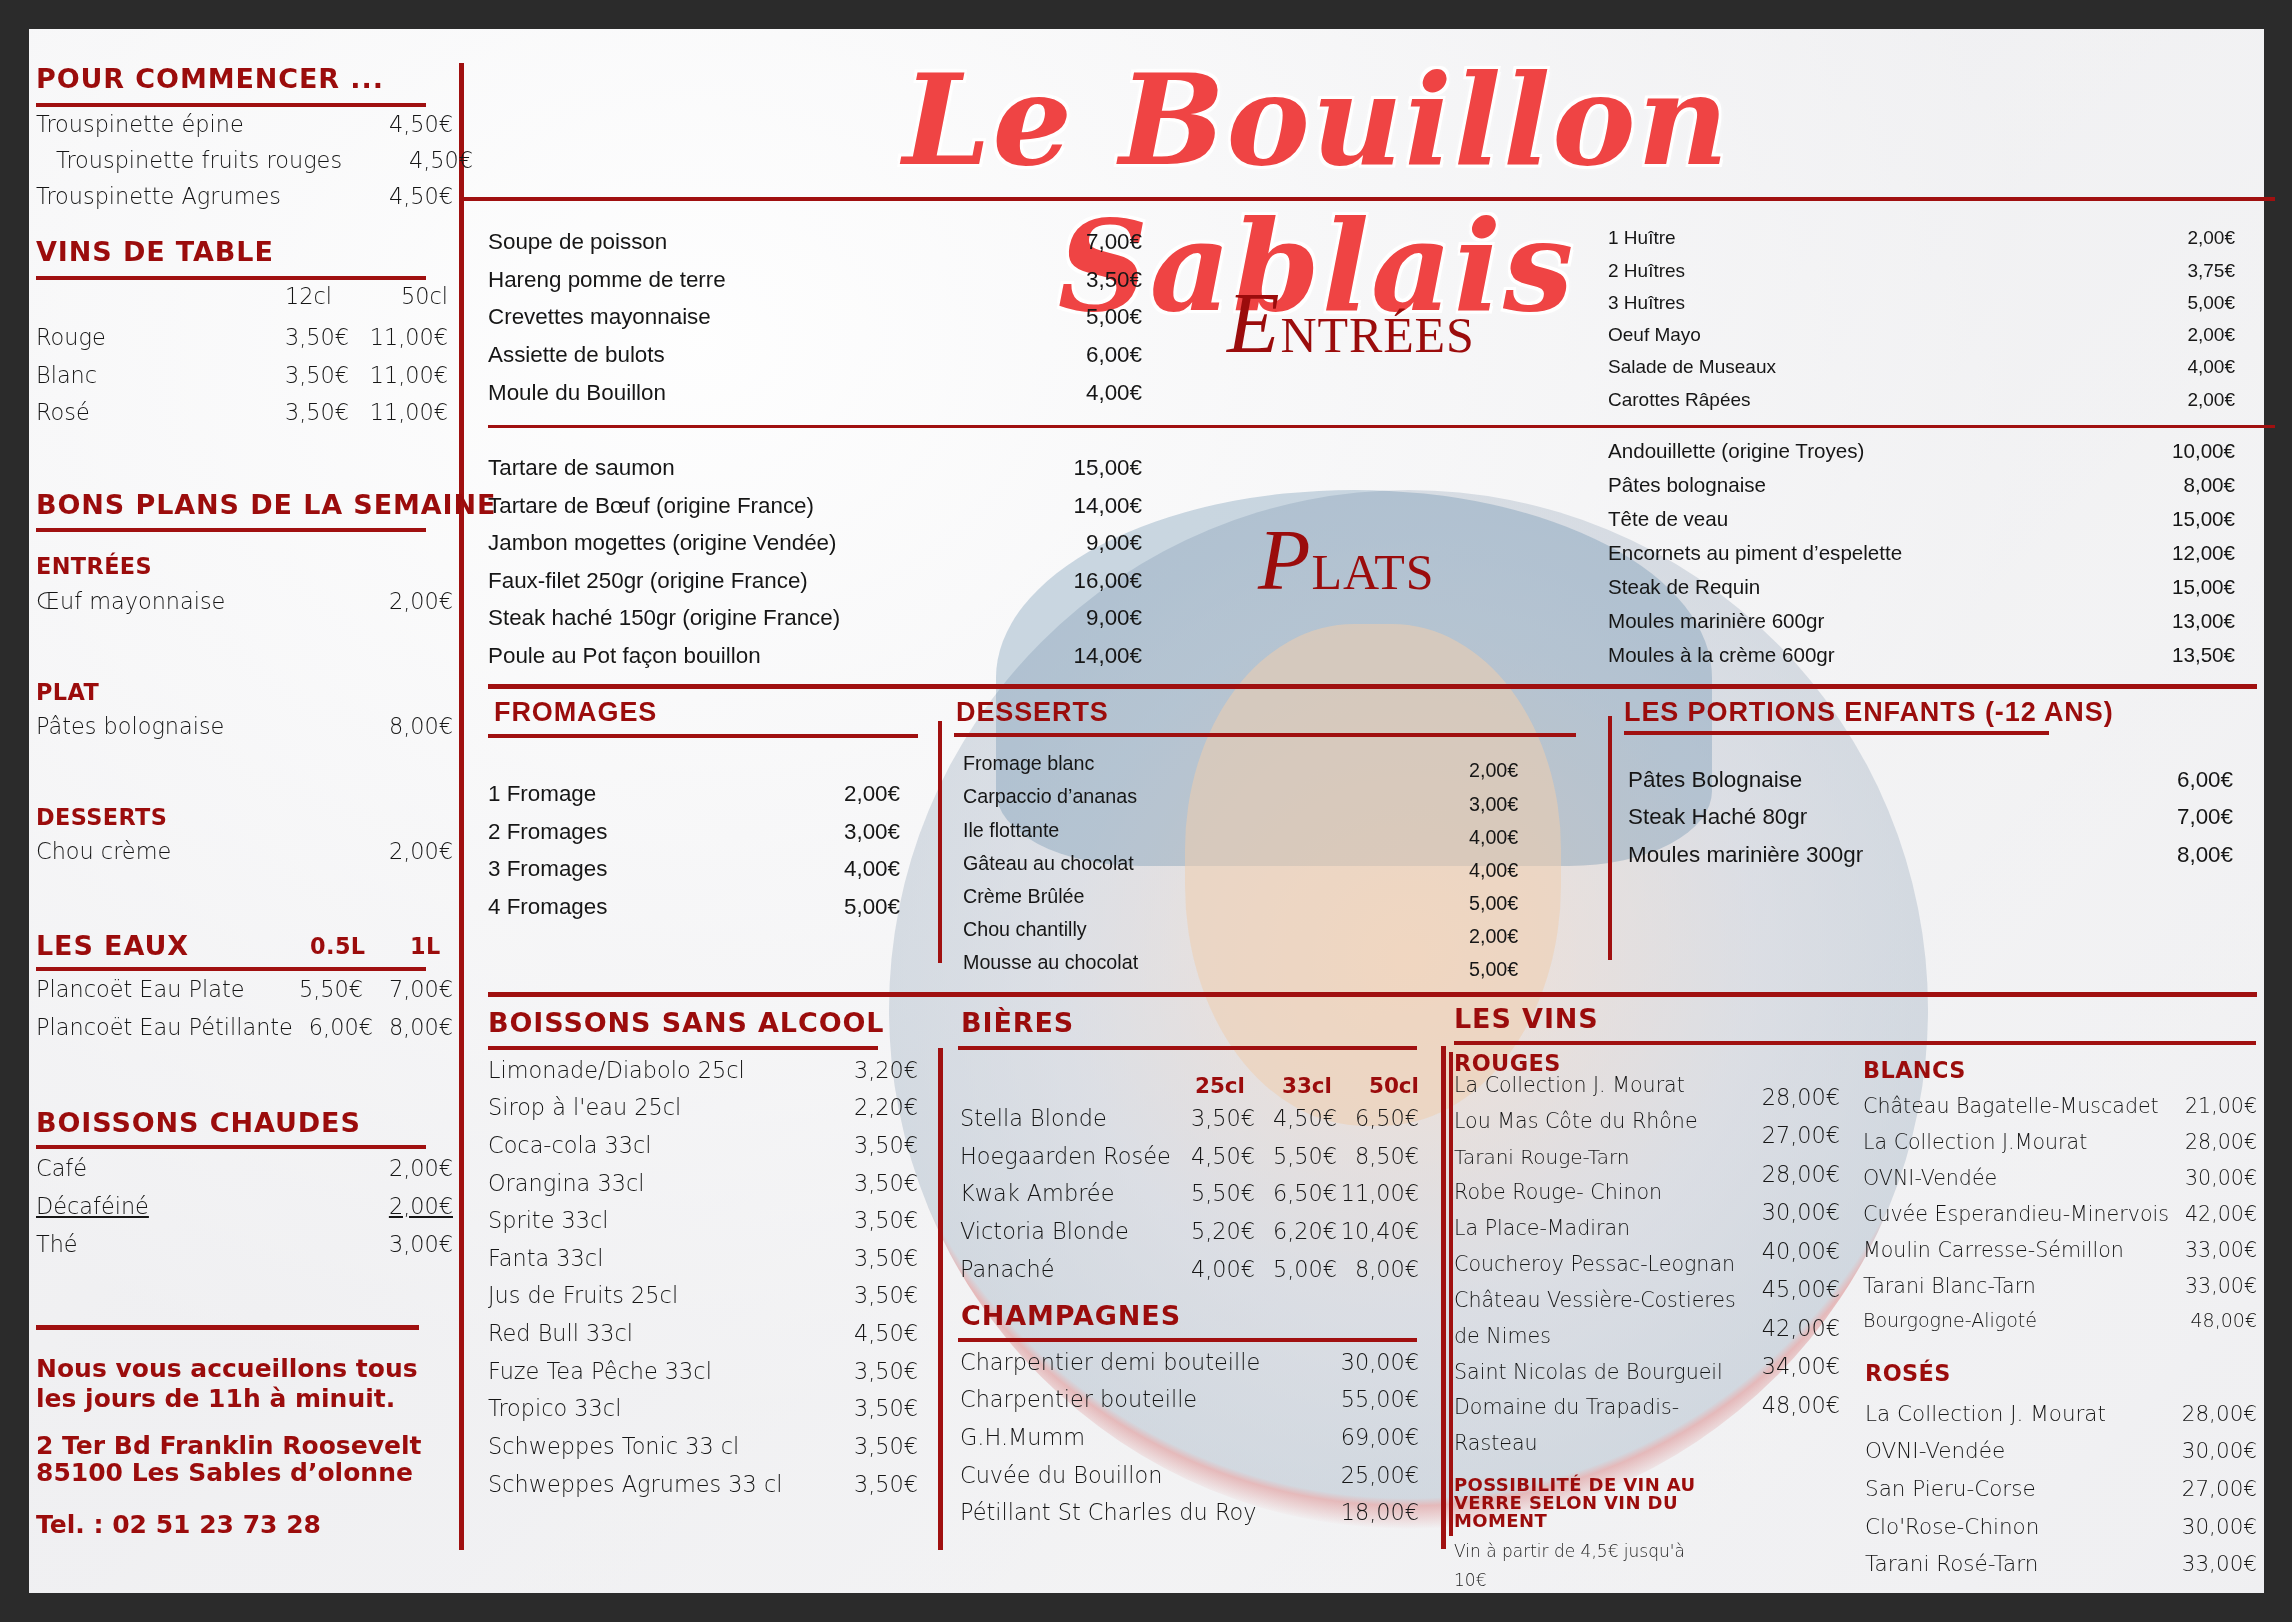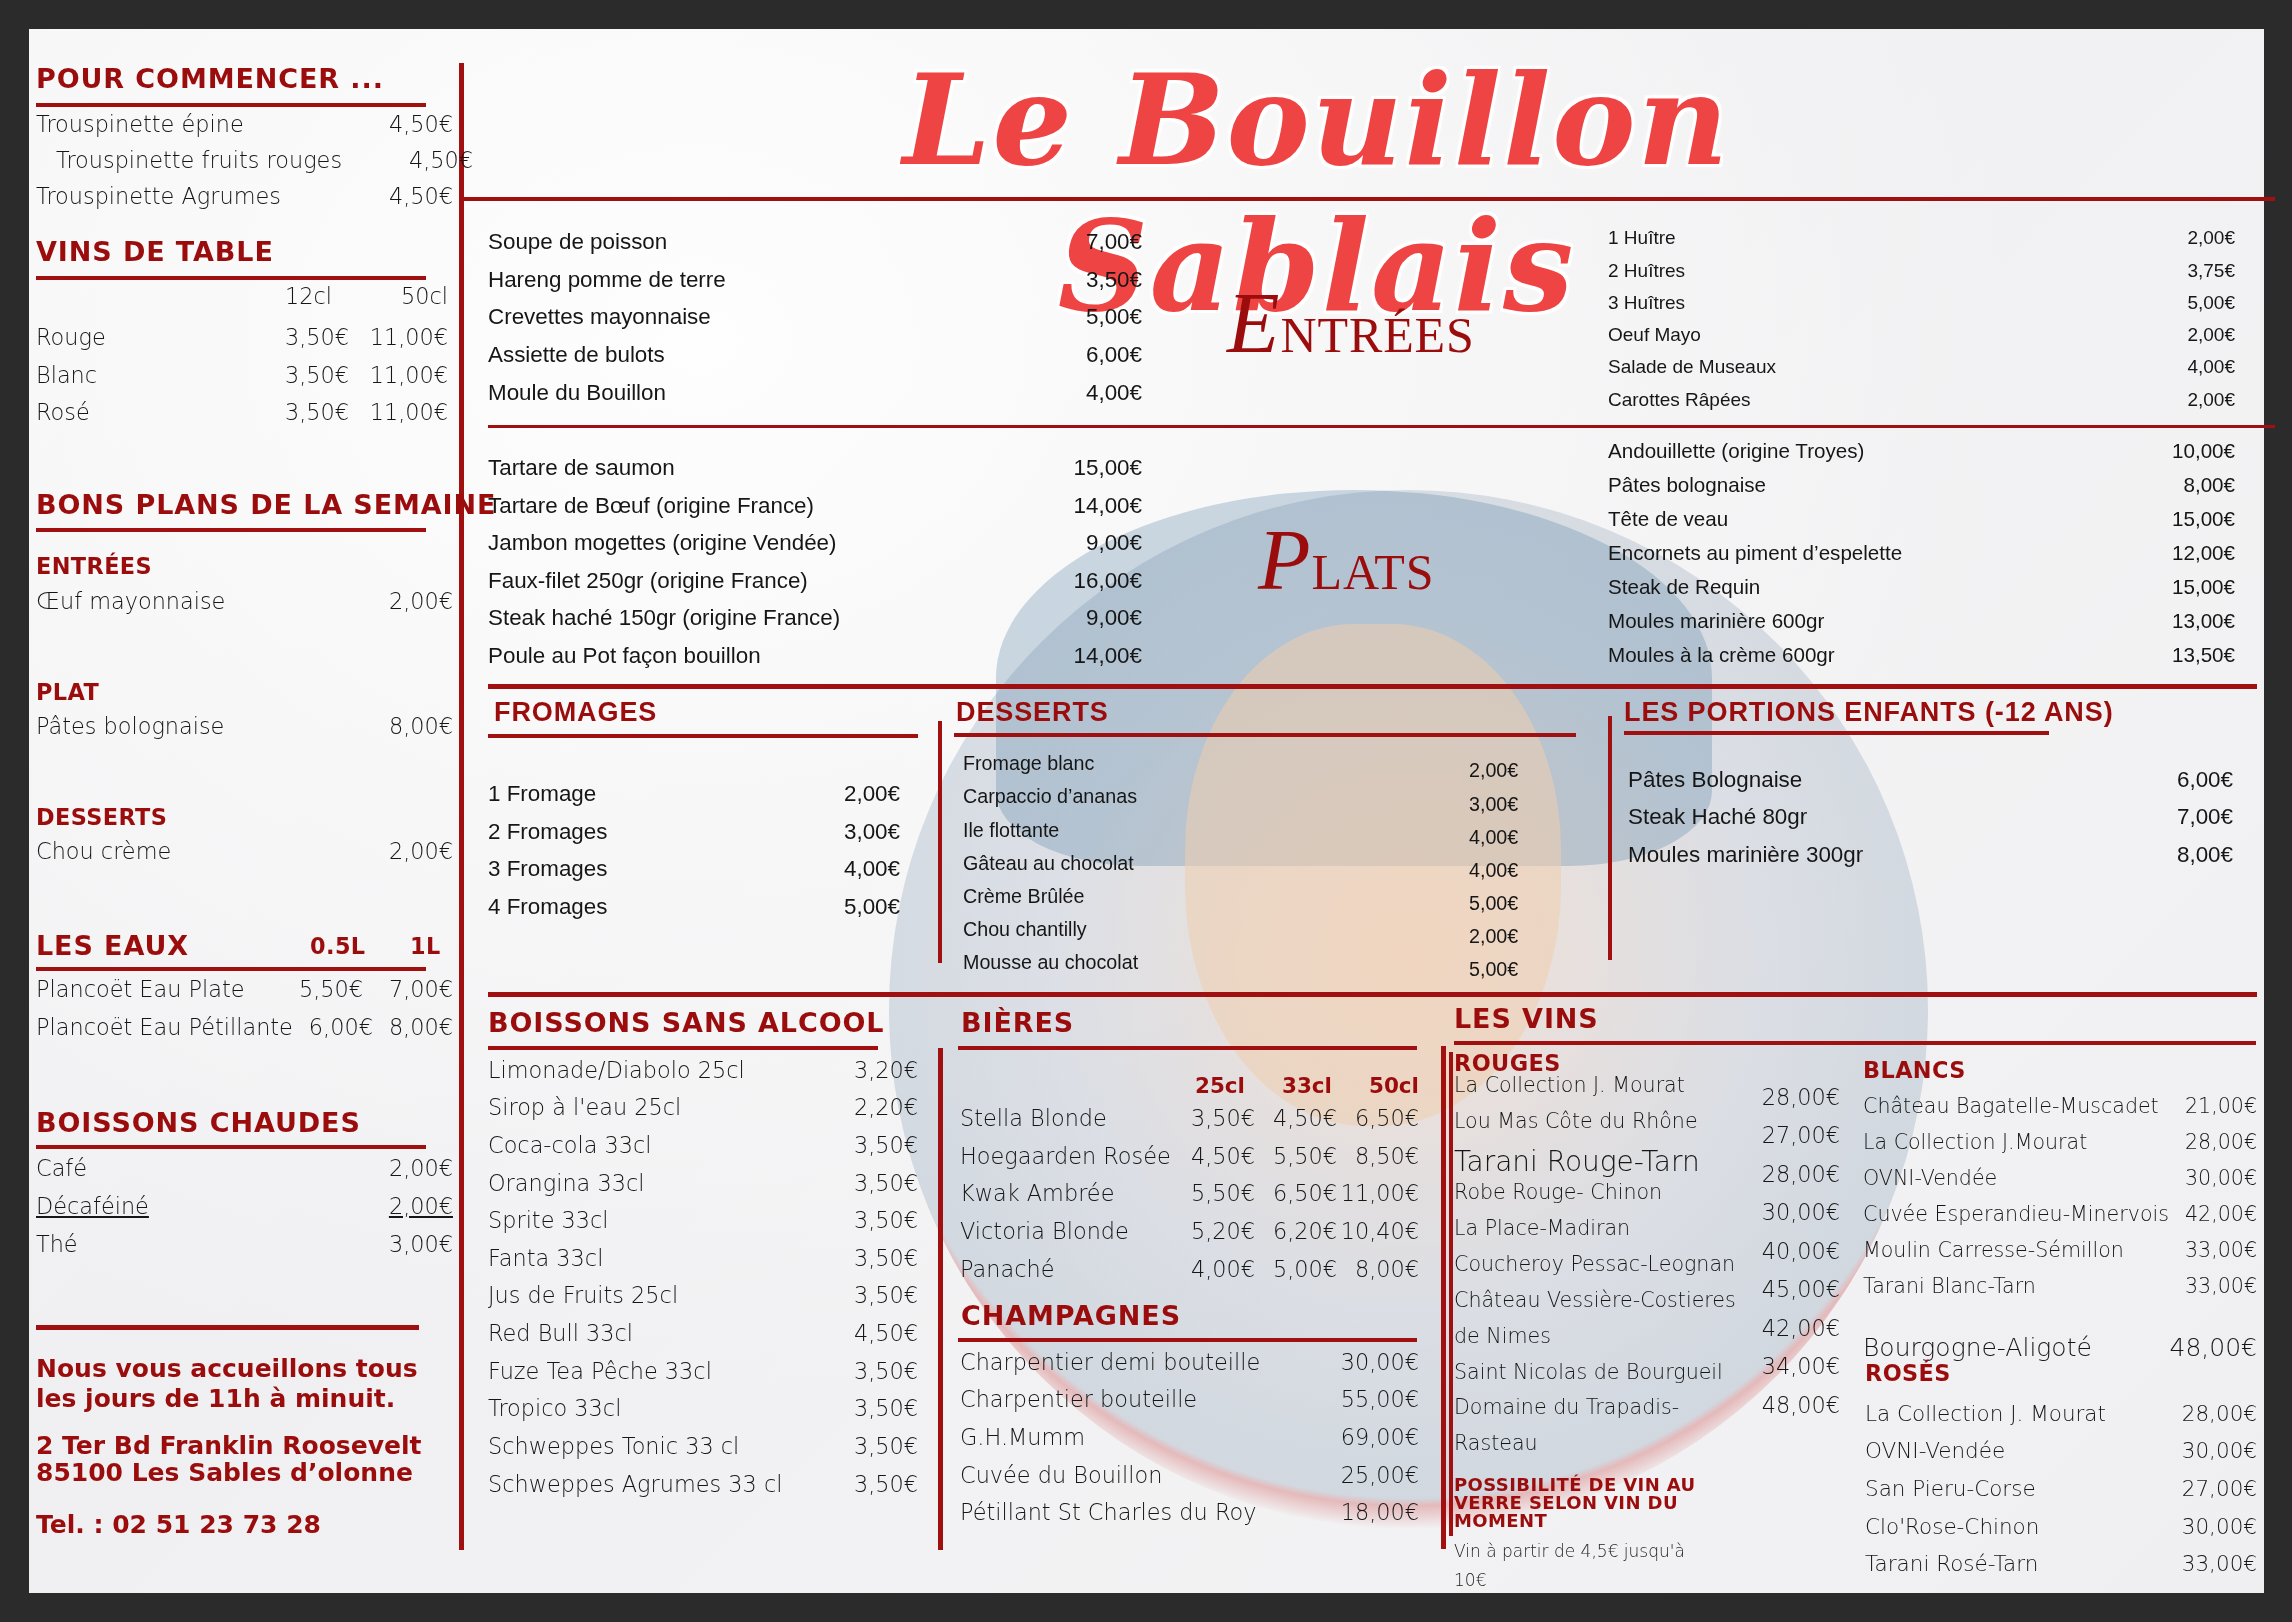--- a/index.html
+++ b/index.html
@@ -488,21 +488,21 @@
 <div class="sec-title" style="left:1454px; top:1003px;">LES VINS</div>
 <div class="hrule" style="left:1454px; top:1041px; width:802px;"></div>
 
 <div class="sub-title" style="left:1454px; top:1050px;">ROUGES</div>
 <div class="row" style="left:1454px; top:1073px; font-size:20.6px;">
     <span>La Collection J. Mourat</span>
   </div>
 <div class="row" style="left:1454px; top:1109px; font-size:20.6px;">
     <span>Lou Mas Côte du Rhône</span>
   </div>
-<div class="row" style="left:1454px; top:1145px; font-size:28px;">
+<div class="row" style="left:1454px; top:1145px; font-size:20px;">
     <span>Tarani Rouge-Tarn</span>
   </div>
 <div class="row" style="left:1454px; top:1180px; font-size:20.6px;">
     <span>Robe Rouge- Chinon</span>
   </div>
 <div class="row" style="left:1454px; top:1216px; font-size:20.6px;">
     <span>La Place-Madiran</span>
   </div>
 <div class="row" style="left:1454px; top:1252px; font-size:20.6px;">
     <span>Coucheroy Pessac-Leognan</span>
@@ -574,21 +574,21 @@
     <span class="price">42,00€</span>
   </div>
 <div class="row" style="left:1863px; top:1238px; width:394px; font-size:20.6px;">
     <span class="name">Moulin Carresse-Sémillon</span>
     <span class="price">33,00€</span>
   </div>
 <div class="row" style="left:1863px; top:1274px; width:394px; font-size:20.6px;">
     <span class="name">Tarani Blanc-Tarn</span>
     <span class="price">33,00€</span>
   </div>
-<div class="row" style="left:1863px; top:1309px; width:394px; font-size:25px;margin-top:24px;">
+<div class="row" style="left:1863px; top:1309px; width:394px; font-size:19px;">
     <span class="name">Bourgogne-Aligoté</span>
     <span class="price">48,00€</span>
   </div>
 
 <div class="sub-title" style="left:1865px; top:1360px;">ROSÉS</div>
 <div class="row" style="left:1865px; top:1401px; width:392px; font-size:21.5px;">
     <span class="name">La Collection J. Mourat</span>
     <span class="price">28,00€</span>
   </div>
 <div class="row" style="left:1865px; top:1438px; width:392px; font-size:21.5px;">

